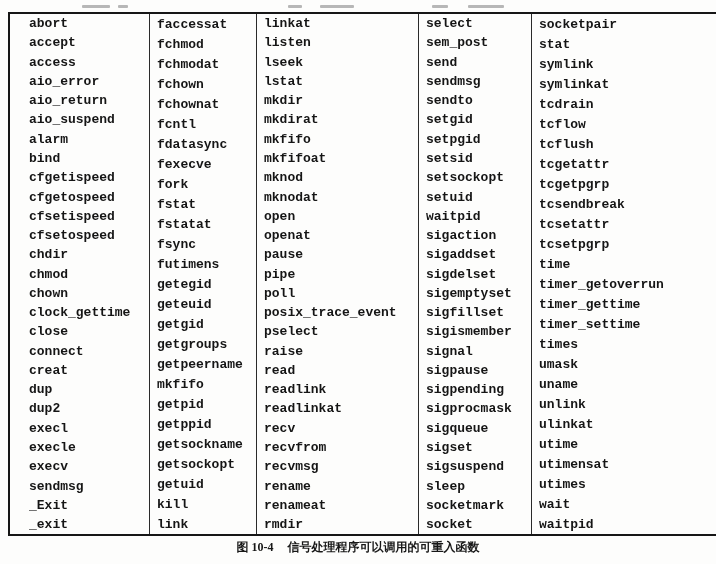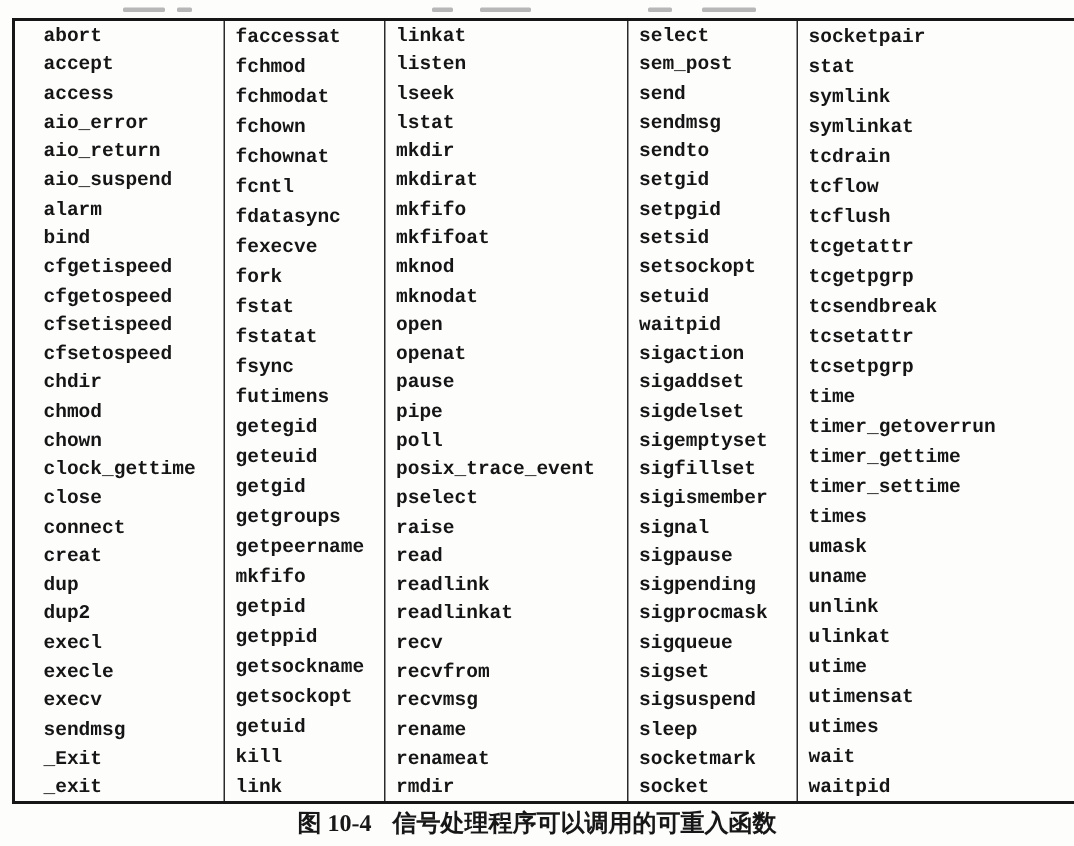--- a/index.html
+++ b/index.html
@@ -61,21 +61,21 @@
     white-space: nowrap;
   }
   .caption {
     position: absolute;
     left: 0;
     top: 539px;
     width: 716px;
     text-align: center;
     font-family: "Liberation Serif", "DejaVu Serif", serif;
     font-weight: bold;
-    font-size: 16px;
+    font-size: 12px;
     color: #171717;
     white-space: nowrap;
   }
   .caption .fig-label { margin-right: 14px; }
 </style>
 </head>
 <body>
 
 <div class="page">
 

